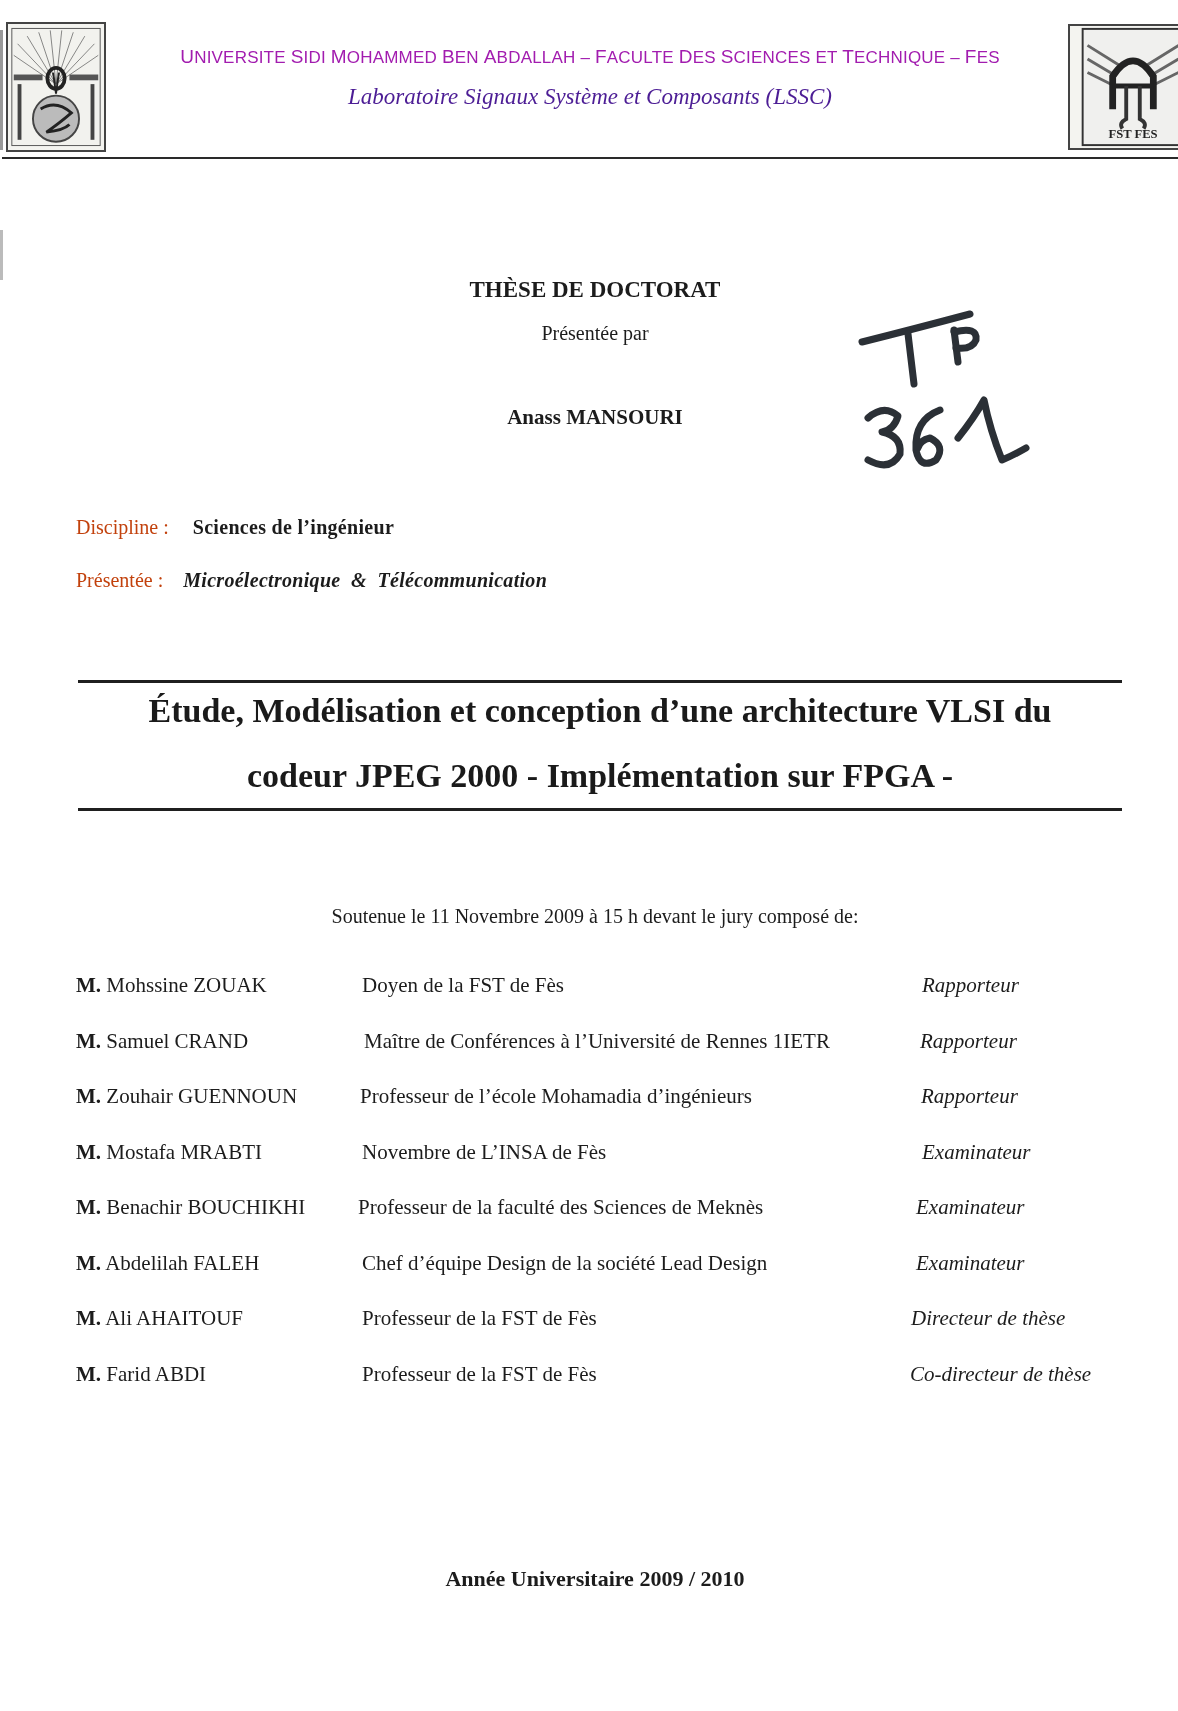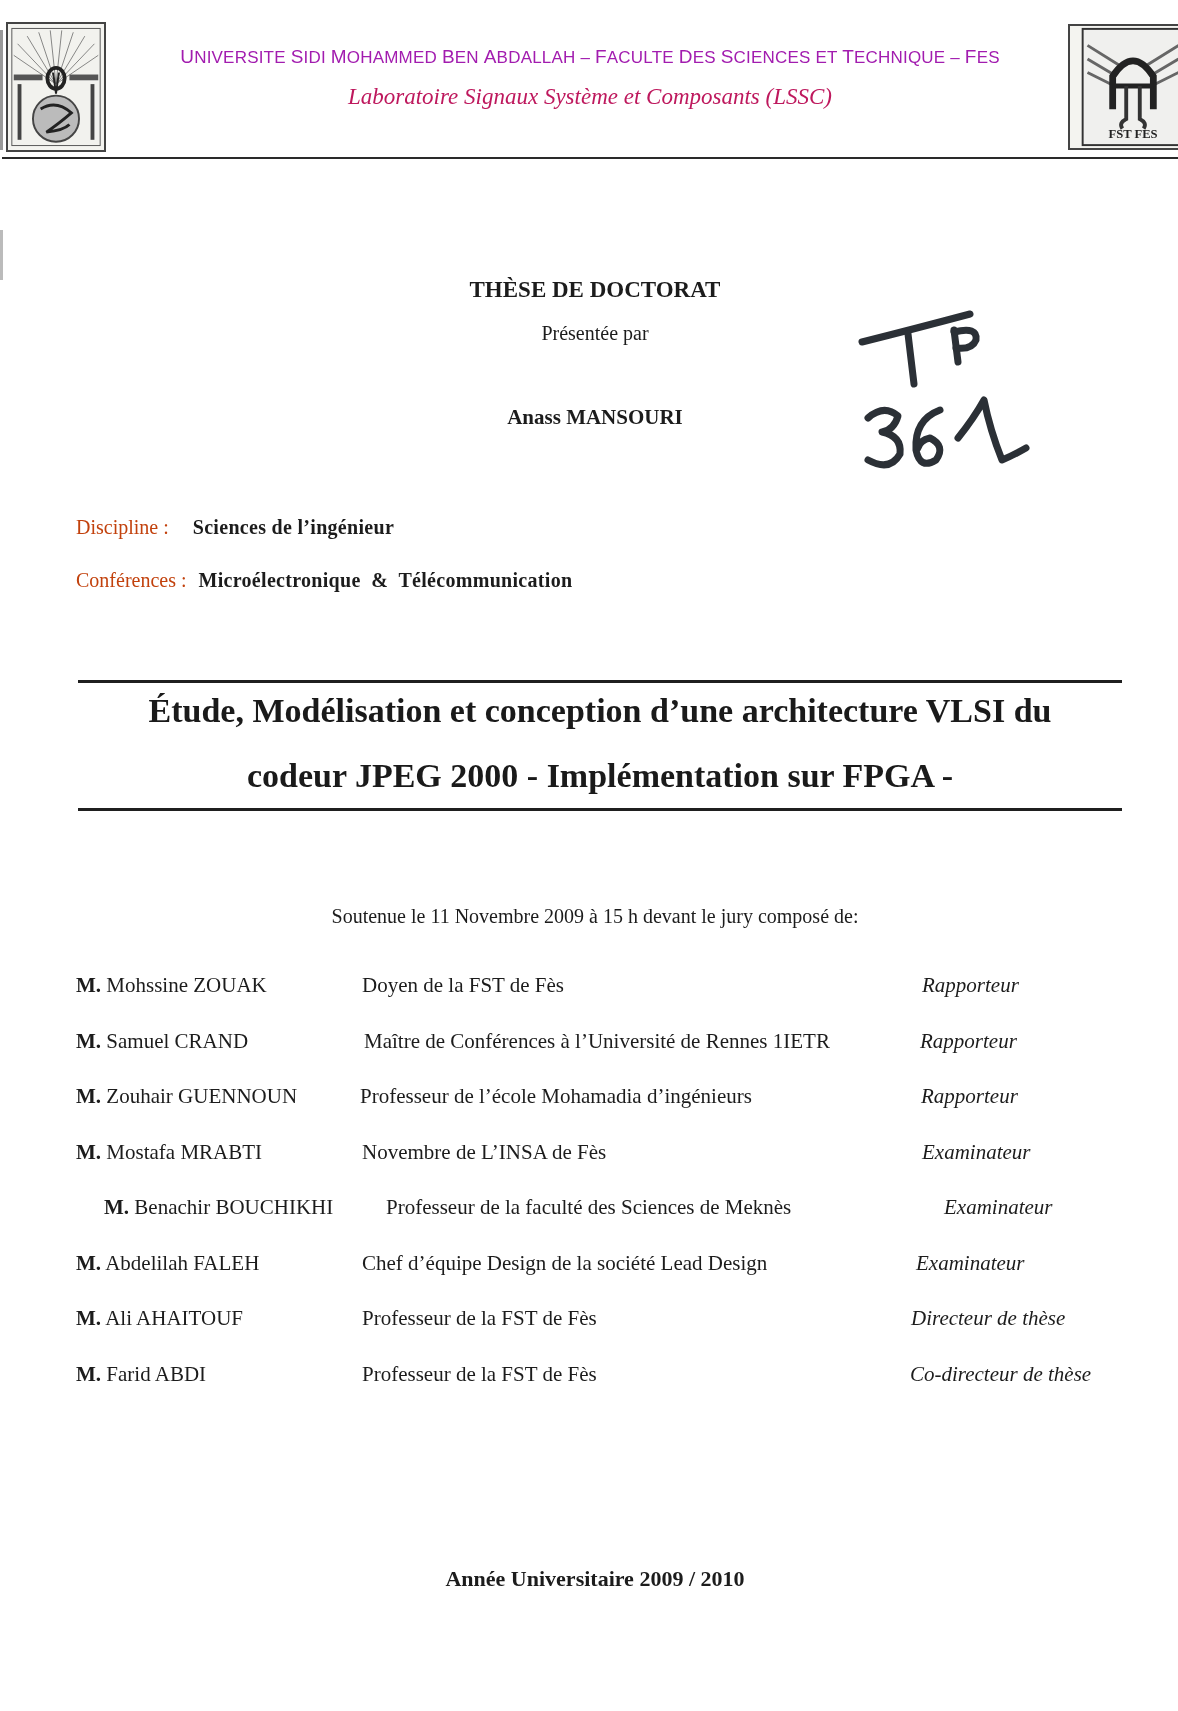--- a/index.html
+++ b/index.html
@@ -7,34 +7,34 @@
          font-family:"Liberation Serif", serif; }
   .abs { position:absolute; }
   
   .logo { position:absolute; border:2px solid #444; background:#f4f4f0; box-sizing:border-box; }
   .logo-left { left:6px; top:22px; width:100px; height:130px; }
   .logo-right { left:1068px; top:24px; width:130px; height:126px;text-decoration:underline; }
   .logo svg { width:100%; height:100%; display:block; }
   .univ { left:120px; width:940px; top:46px; text-align:center; font-family:"Liberation Sans", sans-serif;
           font-size:17px; letter-spacing:0.2px; color:#a21caf; }
   .univ .big { font-size:19px; }
-  .lab { left:120px; width:940px; top:84px; text-align:center; font-style:italic; font-size:23px; color:#be185d; }
+  .lab { left:120px; width:940px; top:84px; text-align:center; font-style:italic; font-size:23px; color:#4c1d95; }
   .hrule { position:absolute; background:#222; }
   .rule-header { left:2px; top:157px; width:1176px; height:2px; background:#2a2a2a; }
   
   .these { left:0; width:1190px; top:277px; text-align:center; font-weight:bold; font-size:23px; }
   .presentee { left:0; width:1190px; top:322px; text-align:center; font-size:20px; }
   .author { left:0; width:1190px; top:405px; text-align:center; font-weight:bold; font-size:21px; }
   .handwrite { left:850px; top:300px; width:200px; height:190px; }
   .field-label { font-size:20px; color:#c2410c; }
   .field-value { font-size:20px; font-weight:bold; letter-spacing:0.3px; }
   .disc { left:76px; top:516px; }
   .disc .field-value { margin-left:20px; }
   .spec { left:76px; top:569px; }
-  .spec .field-value { margin-left:8px; }
+  .spec .field-value { margin-left:16px;font-style:italic; }
   .rule-title-top { left:78px; top:680px; width:1044px; height:3px; background:#1f1f1f; }
   .rule-title-bottom { left:78px; top:808px; width:1044px; height:3px; background:#1f1f1f; }
   .title { left:60px; width:1080px; text-align:center; font-weight:bold; font-size:34px; color:#1a1a1a;
            font-family:"Liberation Serif", serif; }
   .title1 { top:692px; }
   .title2 { top:757px; }
   .soutenue { left:0; width:1190px; top:905px; text-align:center; font-size:20px; }
   
   .jury-row { position:absolute; left:76px; width:1060px; height:30px; font-size:21px; }
   .jury-row .name { position:absolute; left:0; }
@@ -107,21 +107,21 @@
 
     <path d="M108 138 Q124 118 134 100 Q140 130 152 160 Q162 156 176 148"></path>
   </g>
 </svg>
 
 <div class="abs disc">
   <span class="field-label">Discipline :</span>
   <span class="field-value">Sciences de l’ingénieur</span>
 </div>
 <div class="abs spec">
-  <span class="field-label">Conférences :</span>
+  <span class="field-label">Présentée :</span>
   <span class="field-value" style="white-space:pre;">Microélectronique  &amp;  Télécommunication</span>
 </div>
 
 <div class="hrule rule-title-top"></div>
 <div class="abs title title1">Étude, Modélisation et conception d’une architecture VLSI du</div>
 <div class="abs title title2">codeur JPEG 2000 - Implémentation sur FPGA -</div>
 <div class="hrule rule-title-bottom"></div>
 
 <div class="abs soutenue">Soutenue le 11 Novembre 2009 à 15 h devant le jury composé de:</div>
 
@@ -139,21 +139,21 @@
   <div class="jury-row" style="top:1084px;">
     <span class="name"><b>M.</b> <span>Zouhair GUENNOUN</span></span>
     <span class="affil" style="left:284px;">Professeur de l’école Mohamadia d’ingénieurs</span>
     <span class="role" style="left:845px;">Rapporteur</span>
   </div>
   <div class="jury-row" style="top:1140px;">
     <span class="name"><b>M.</b> <span>Mostafa MRABTI</span></span>
     <span class="affil">Novembre de L’INSA de Fès</span>
     <span class="role" style="left:846px;">Examinateur</span>
   </div>
-  <div class="jury-row" style="top:1195px;margin-left:28px;">
+  <div class="jury-row" style="top:1195px;">
     <span class="name"><b>M.</b> <span>Benachir BOUCHIKHI</span></span>
     <span class="affil" style="left:282px;">Professeur de la faculté des Sciences de Meknès</span>
     <span class="role" style="left:840px;">Examinateur</span>
   </div>
   <div class="jury-row" style="top:1251px;">
     <span class="name"><b>M.</b> <span>Abdelilah FALEH</span></span>
     <span class="affil">Chef d’équipe Design de la société Lead Design</span>
     <span class="role" style="left:840px;">Examinateur</span>
   </div>
   <div class="jury-row" style="top:1306px;">

